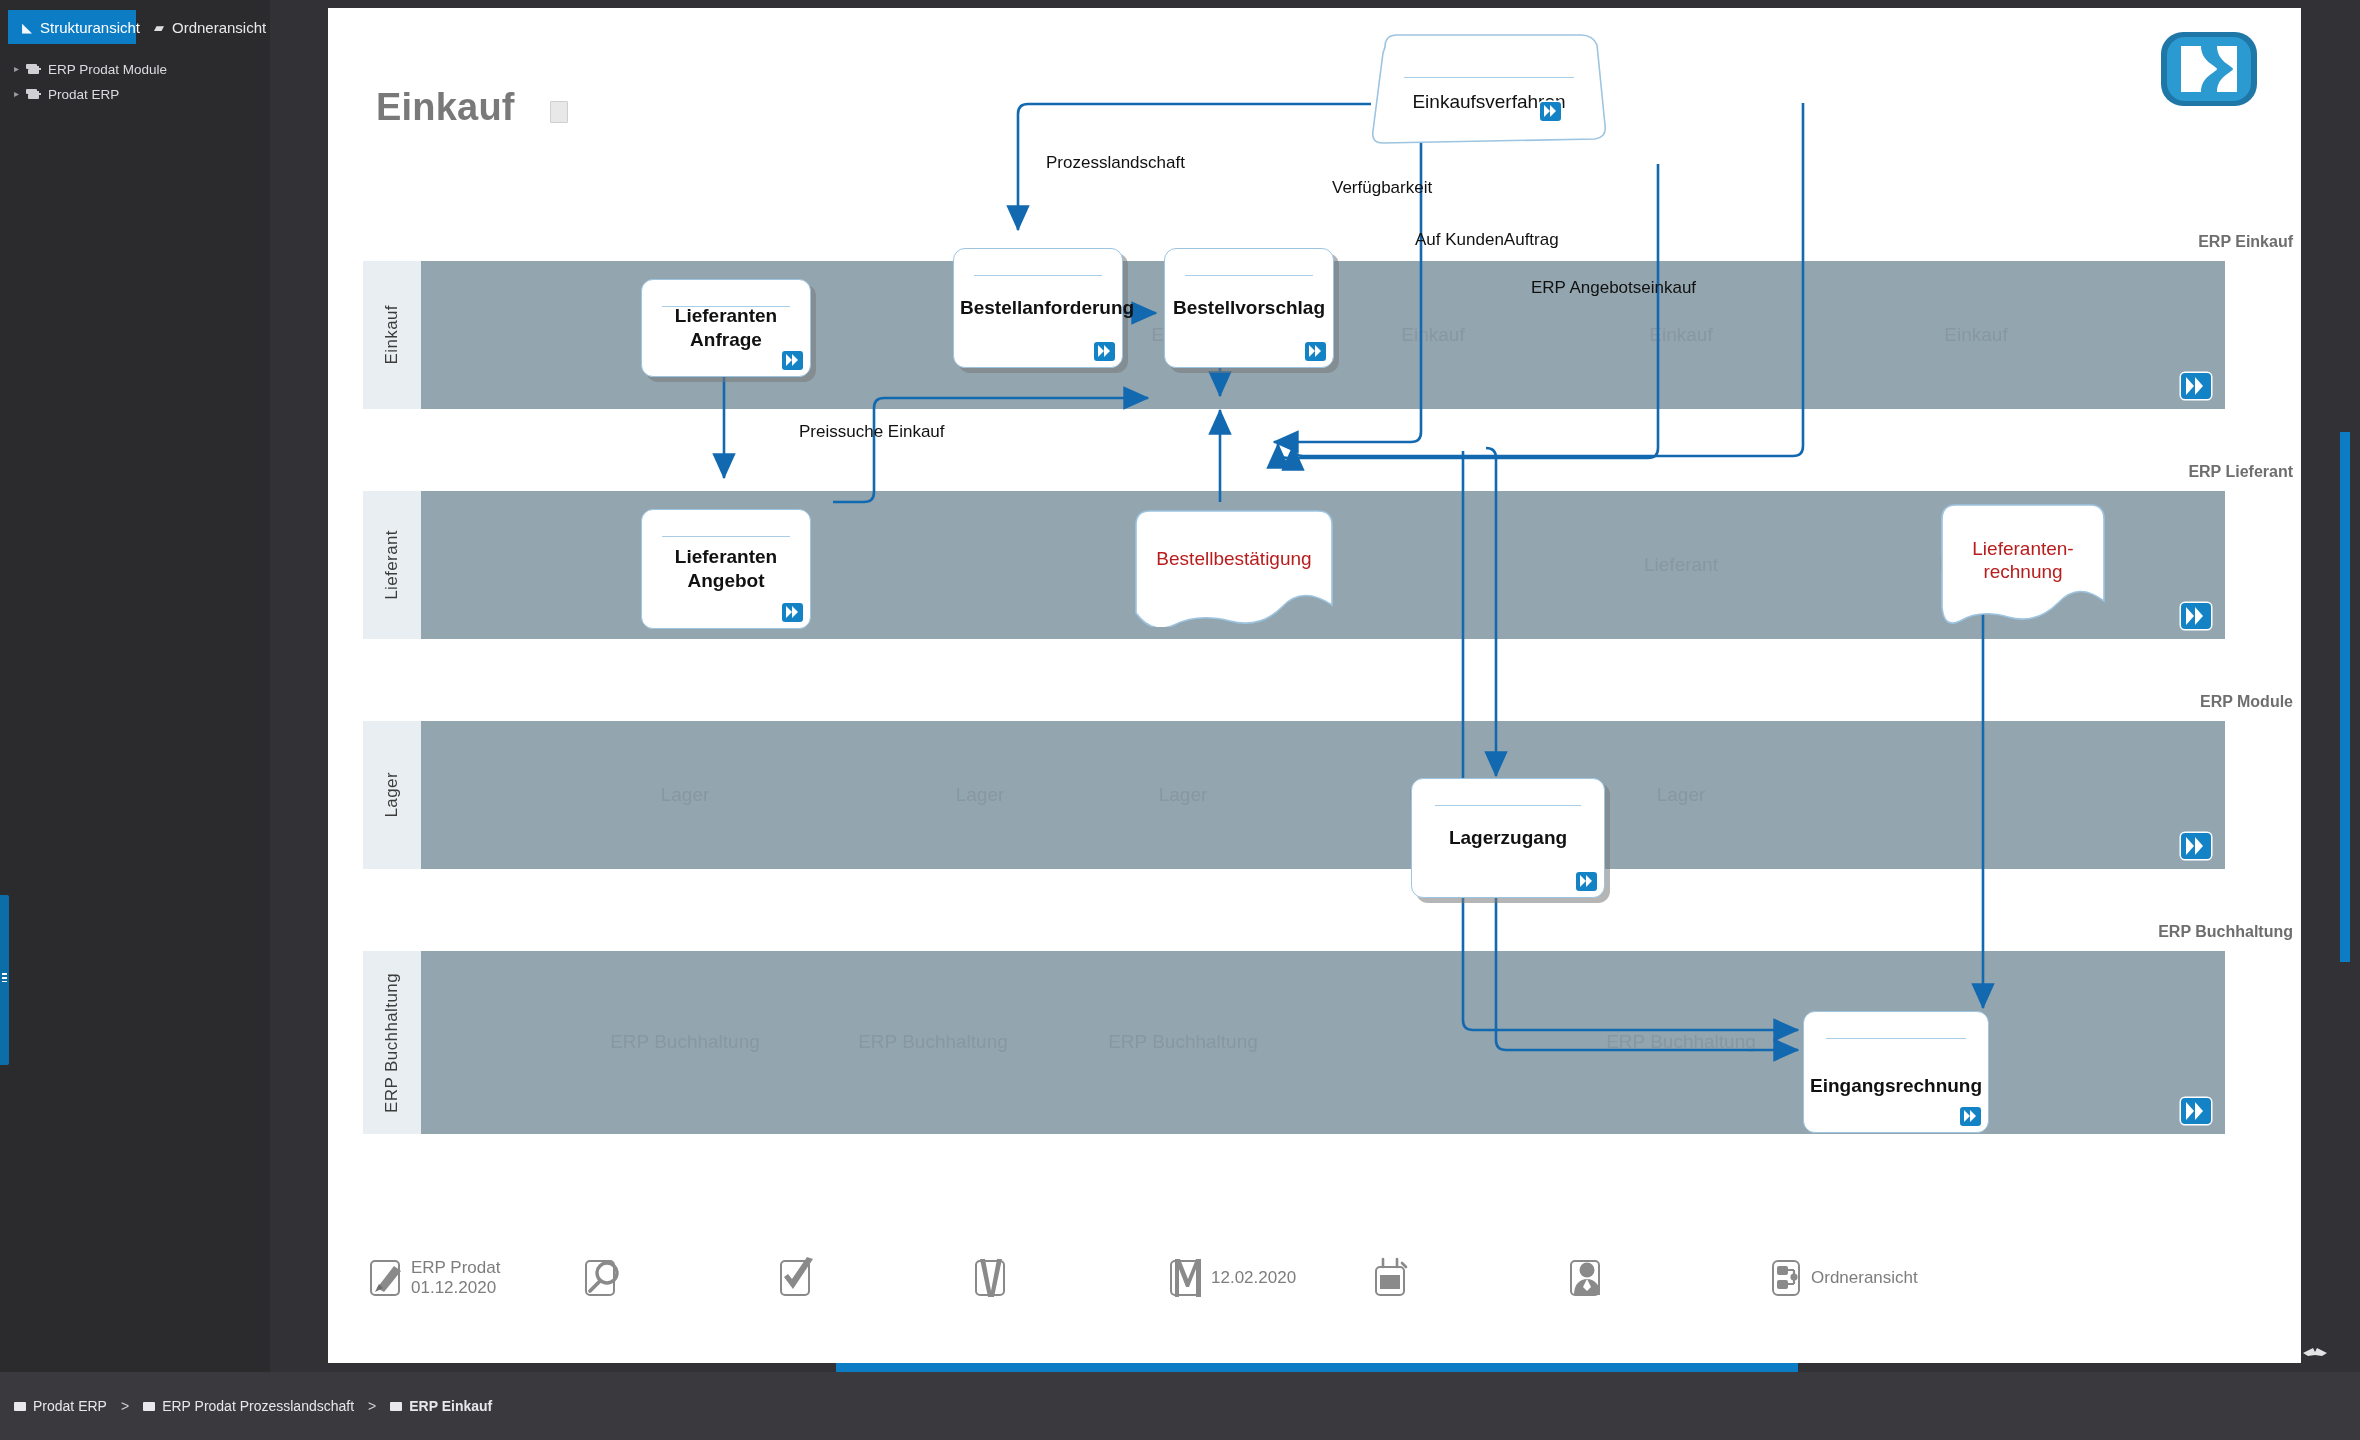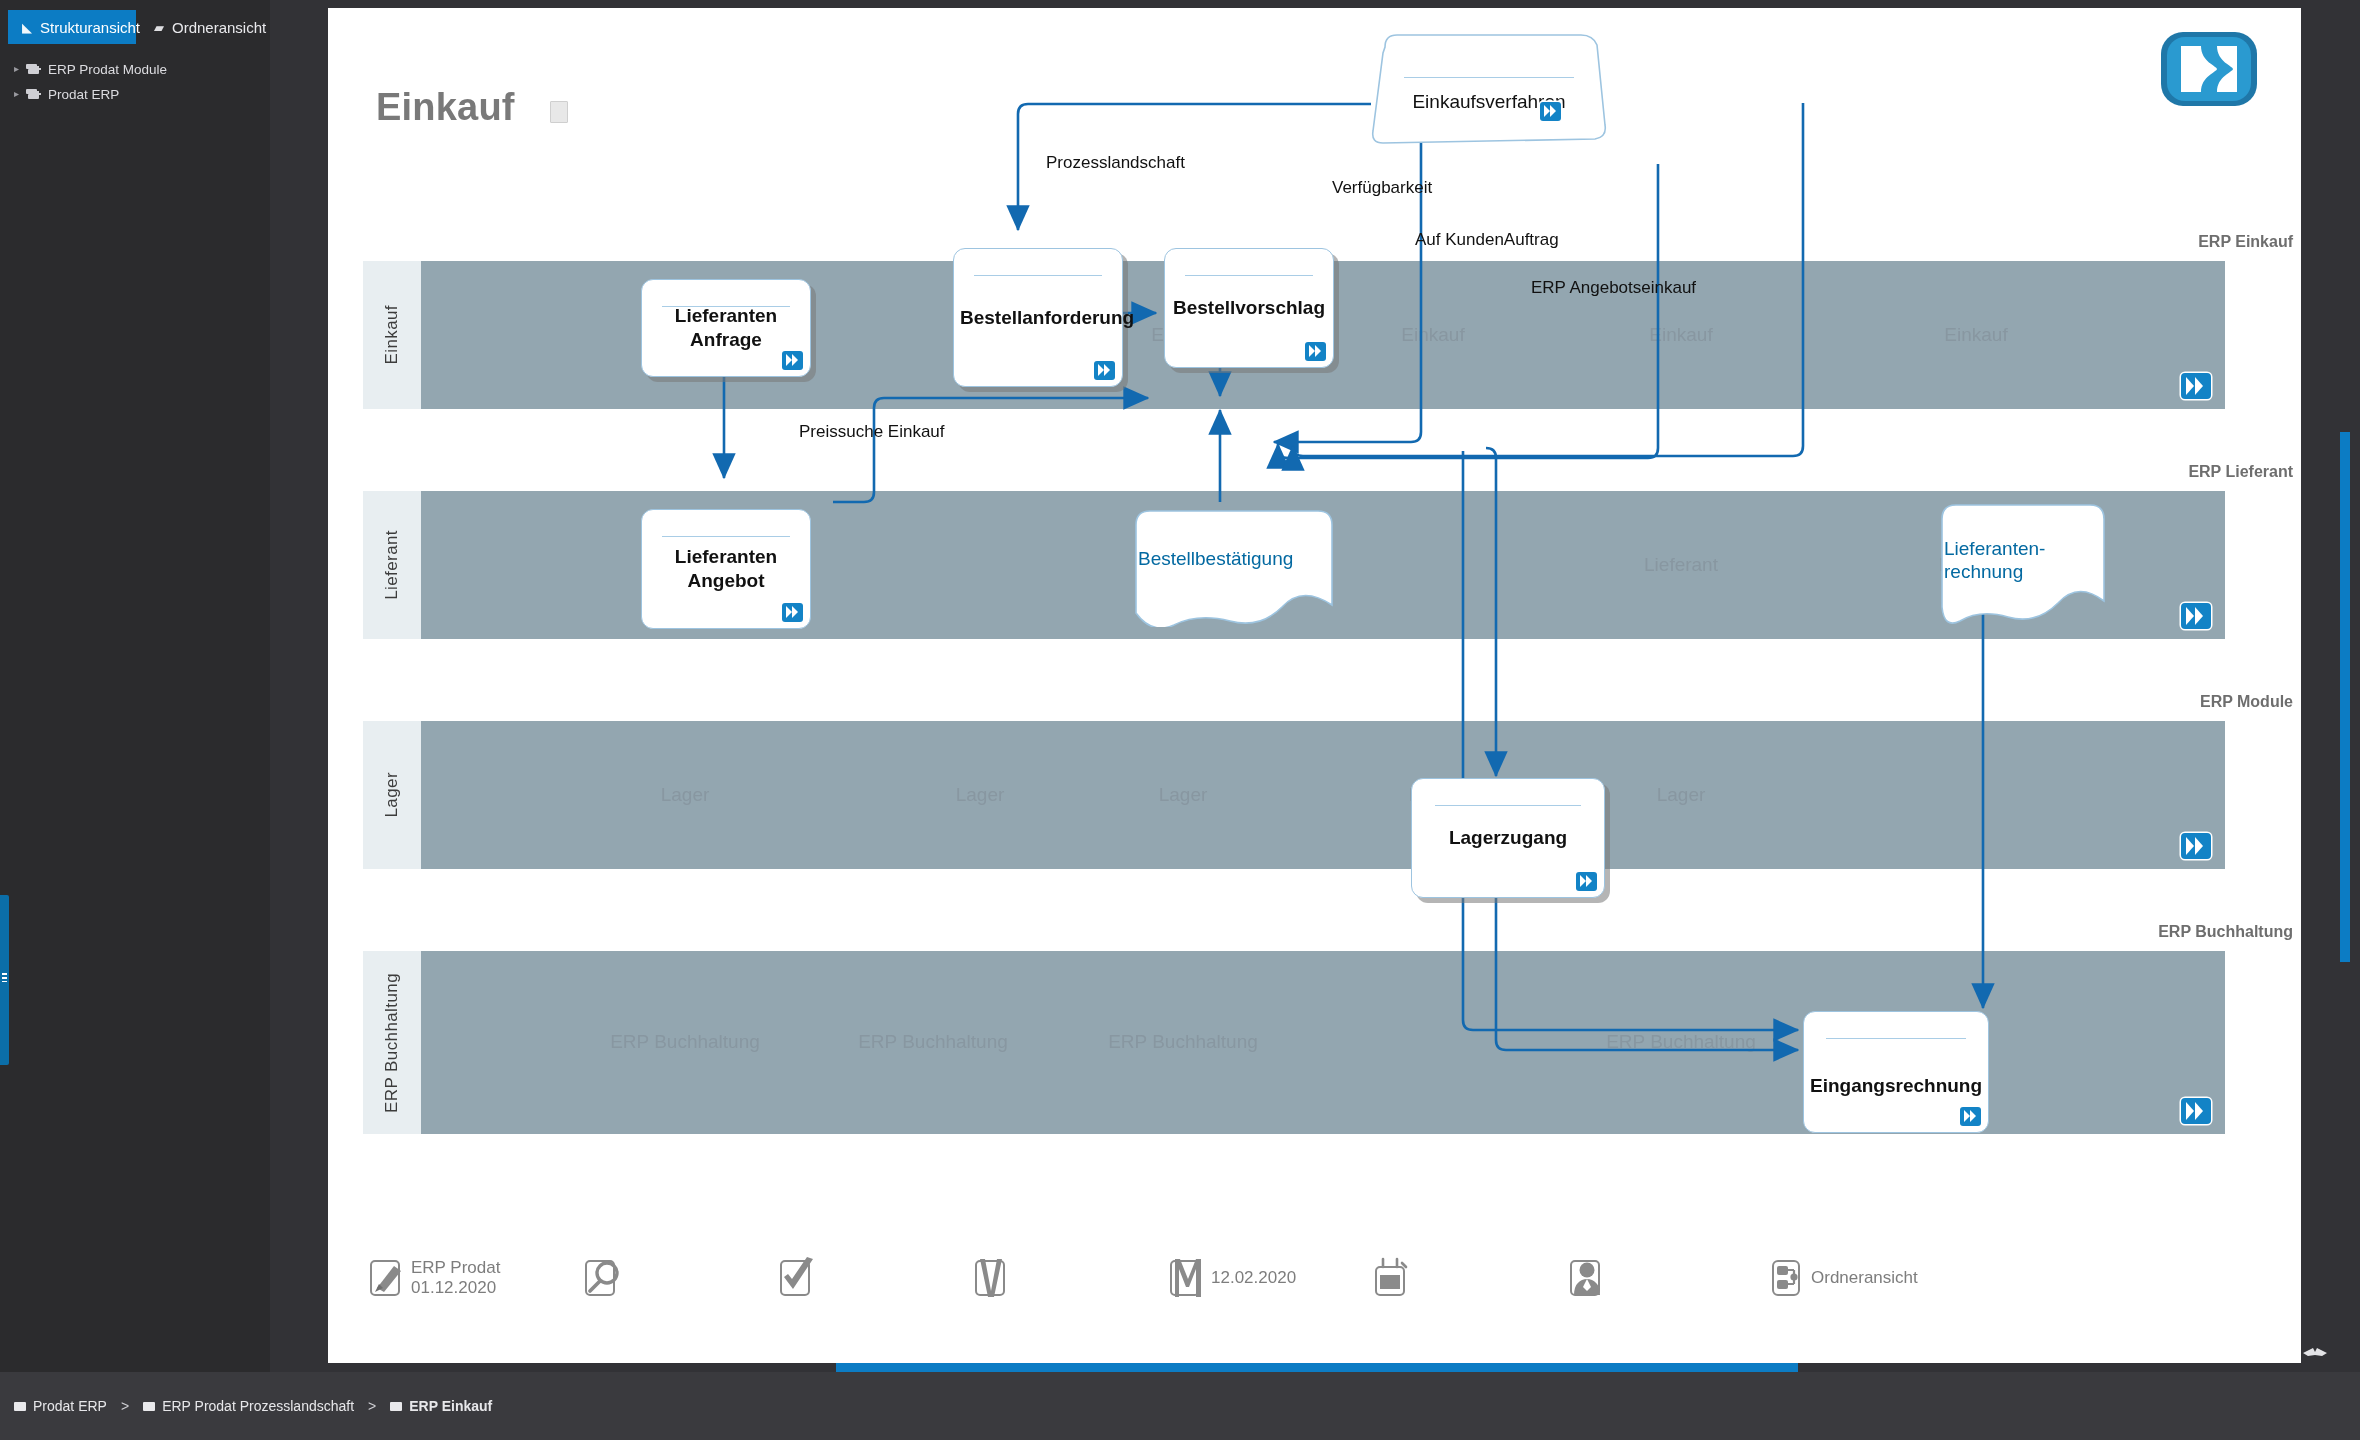--- a/index.html
+++ b/index.html
@@ -71,21 +71,21 @@
         border-radius:12px;font-weight:bold;}
   .node.shadow{box-shadow:5px 5px 0 0 rgba(120,120,120,.55);}
   .node .rule{position:absolute;left:12%;right:12%;top:26px;border-top:1.4px solid #a9cde6;}
   .node .lbl{position:absolute;left:6px;right:6px;top:50%;transform:translateY(-50%);
         text-align:center;font-size:19px;color:#111;line-height:1.25;}
   .node .bdg{position:absolute;right:7px;bottom:6px;}
 
   
   .docshape{position:absolute;}
   .docshape .lbl{position:absolute;left:4px;right:4px;top:42%;transform:translateY(-50%);
-        font-size:19px;color:#0369a1;line-height:1.25;}
+        text-align:center;font-size:19px;color:#b91c1c;line-height:1.25;}
 
   
   .hexshape{position:absolute;}
   .hexshape .lbl{position:absolute;left:0;right:0;top:62%;transform:translateY(-50%);
         text-align:center;font-size:19px;color:#111;}
   .hexshape .rule{position:absolute;left:14%;right:14%;top:44px;border-top:1.4px solid #a9cde6;}
   .hexshape .bdg{position:absolute;right:46px;bottom:24px;}
 
   
   .badge{width:21px;height:19px;background:#1383c6;border-radius:3px;position:relative;
@@ -276,21 +276,21 @@
         <svg viewBox="0 0 236 112" style="position:absolute;inset:0;width:100%;height:100%">
           <path d="M14,14 Q14,2 26,2 L210,2 Q222,2 226,12 L234,92 Q236,104 224,106 L12,110 Q0,110 2,98 L12,20 Z" fill="#fff" stroke="#9dc4e0" stroke-width="1.6"></path>
         </svg>
         <div class="rule"></div>
         <div class="lbl">Einkaufsverfahren</div>
         <div class="bdg">
             <div class="badge"></div>
           </div>
       </div>
 
-      <div class="node shadow" style="left:625px;top:240px;width:170px;height:139px">
+      <div class="node shadow" style="left:625px;top:240px;width:170px;height:120px">
         <div class="rule"></div>
         <div class="lbl">Bestellanforderung</div>
         <div class="bdg">
             <div class="badge"></div>
           </div>
       </div>
 
       <div class="node shadow" style="left:836px;top:240px;width:170px;height:120px">
         <div class="rule"></div>
         <div class="lbl">Bestellvorschlag</div>

